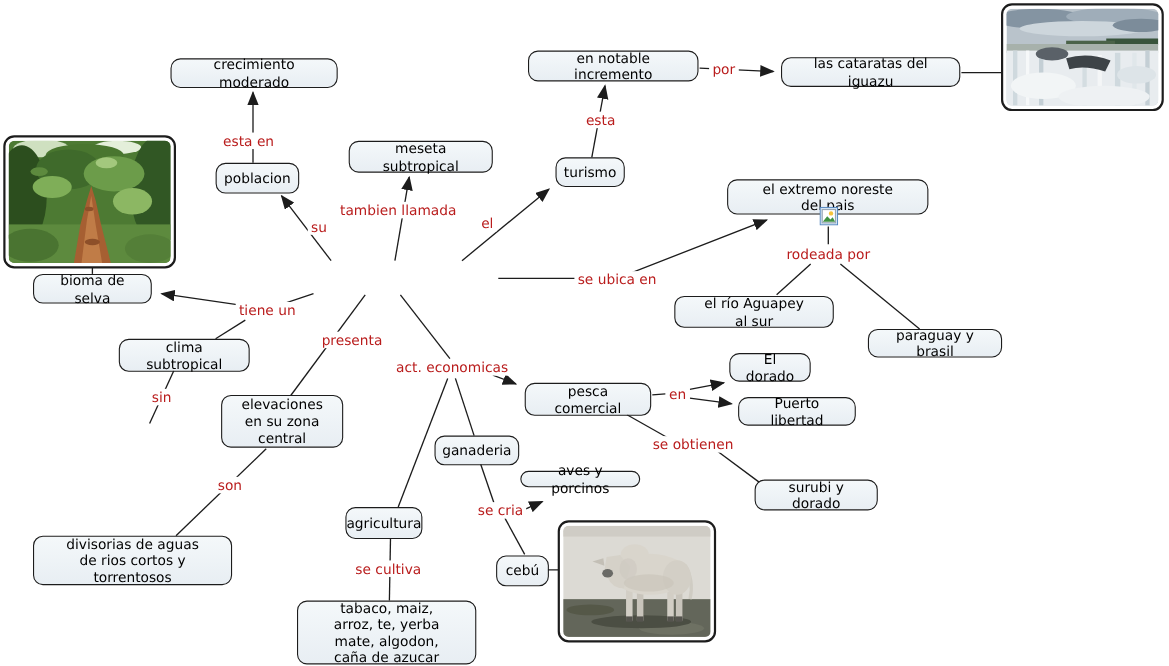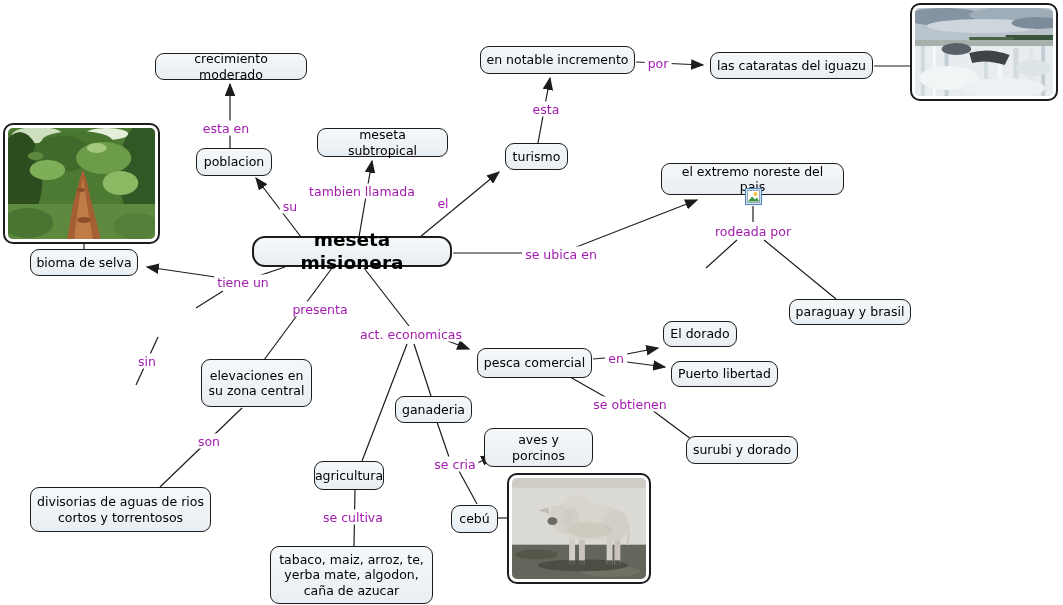--- a/index.html
+++ b/index.html
@@ -6,26 +6,26 @@
   .canvas {
     position:relative; width:1063px; height:605px; background:#ffffff;
     font-family:"DejaVu Sans","Liberation Sans",sans-serif; overflow:hidden;
   }
   svg.edges { position:absolute; left:0; top:0; z-index:1; }
   .concept {
     position:absolute; box-sizing:border-box; z-index:3;
     display:flex; align-items:center; justify-content:center; text-align:center;
     background:linear-gradient(180deg,#f4f8fa 0%, #e8eef3 100%);
     border:1px solid #1c1c1c; border-radius:9px;
-    font-size:12.5px; color:#000; line-height:1.22; padding:2px 5px;
+    font-size:12.5px; color:#000; line-height:1.22; padding:2px 23px;
   }
   .concept.main { font-weight:bold; font-size:18.5px; border-width:2px; border-radius:13px; }
   .link-label {
     position:absolute; z-index:2; transform:translate(-50%,-50%);
-    background:#ffffff; padding:0 3px; font-size:12.5px; color:#a21caf; white-space:nowrap;
+    background:#ffffff; padding:0 3px; font-size:12.5px; color:#b91c1c; white-space:nowrap;
   }
   .photo {
     position:absolute; box-sizing:border-box; z-index:3;
     background:#ffffff; border:2px solid #1c1c1c; border-radius:10px; padding:3px;
   }
   .photo svg { display:block; width:100%; height:100%; border-radius:5px; }
   .res-icon { position:absolute; z-index:4; }
 </style>
 </head>
 <body>
@@ -84,38 +84,39 @@
   <div class="link-label" style="left:243px;top:282px">tiene un</div>
   <div class="link-label" style="left:320px;top:309px">presenta</div>
   <div class="link-label" style="left:147px;top:361px">sin</div>
   <div class="link-label" style="left:411px;top:334px">act. economicas</div>
   <div class="link-label" style="left:209px;top:441px">son</div>
   <div class="link-label" style="left:616px;top:358px">en</div>
   <div class="link-label" style="left:630px;top:404px">se obtienen</div>
   <div class="link-label" style="left:455px;top:464px">se cria</div>
   <div class="link-label" style="left:353px;top:517px">se cultiva</div>
 
-  <div class="concept main" style="left:252px;top:236px;width:200px;height:31px">meseta misionera</div>
   <div class="concept" style="left:155px;top:53px;width:152px;height:27px">crecimiento moderado</div>
   <div class="concept" style="left:196px;top:148px;width:76px;height:28px">poblacion</div>
   <div class="concept" style="left:317px;top:128px;width:131px;height:29px">meseta subtropical</div>
   <div class="concept" style="left:505px;top:143px;width:63px;height:27px">turismo</div>
   <div class="concept" style="left:480px;top:46px;width:155px;height:28px">en notable incremento</div>
   <div class="concept" style="left:710px;top:52px;width:163px;height:27px">las cataratas del iguazu</div>
   <div class="concept" style="left:661px;top:163px;width:183px;height:32px">el extremo noreste del pais</div>
+  <div class="concept" style="left:613px;top:269px;width:145px;height:29px">el río Aguapey al sur</div>
   <div class="concept" style="left:789px;top:299px;width:122px;height:26px">paraguay y brasil</div>
   <div class="concept" style="left:30px;top:249px;width:108px;height:27px">bioma de selva</div>
+  <div class="concept" style="left:108px;top:308px;width:119px;height:30px">clima subtropical</div>
   <div class="concept" style="left:201px;top:359px;width:111px;height:48px">elevaciones en su zona central</div>
   <div class="concept" style="left:30px;top:487px;width:181px;height:45px">divisorias de aguas de rios cortos y torrentosos</div>
   <div class="concept" style="left:477px;top:348px;width:115px;height:30px">pesca comercial</div>
   <div class="concept" style="left:663px;top:321px;width:74px;height:26px">El dorado</div>
   <div class="concept" style="left:671px;top:361px;width:107px;height:26px">Puerto libertad</div>
   <div class="concept" style="left:686px;top:436px;width:112px;height:28px">surubi y dorado</div>
   <div class="concept" style="left:395px;top:396px;width:77px;height:27px">ganaderia</div>
-  <div class="concept" style="left:484px;top:428px;width:109px;height:39px">aves y porcinos</div>
+  <div class="concept" style="left:473px;top:428px;width:109px;height:15px">aves y porcinos</div>
   <div class="concept" style="left:314px;top:461px;width:70px;height:29px">agricultura</div>
   <div class="concept" style="left:270px;top:546px;width:163px;height:58px">tabaco, maiz, arroz, te, yerba mate, algodon, caña de azucar</div>
   <div class="concept" style="left:451px;top:505px;width:47px;height:28px">cebú</div>
 
   <div class="photo" style="left:3px;top:123px;width:157px;height:121px">
     <svg viewBox="0 0 149 111" preserveAspectRatio="none">
       <rect width="149" height="111" fill="#4d7a33"></rect>
       <ellipse cx="30" cy="7" rx="26" ry="8" fill="#cfe0c0"></ellipse>
       <ellipse cx="100" cy="6" rx="22" ry="6" fill="#e4efda"></ellipse>
       <ellipse cx="70" cy="13" rx="36" ry="10" fill="#49762f"></ellipse>

